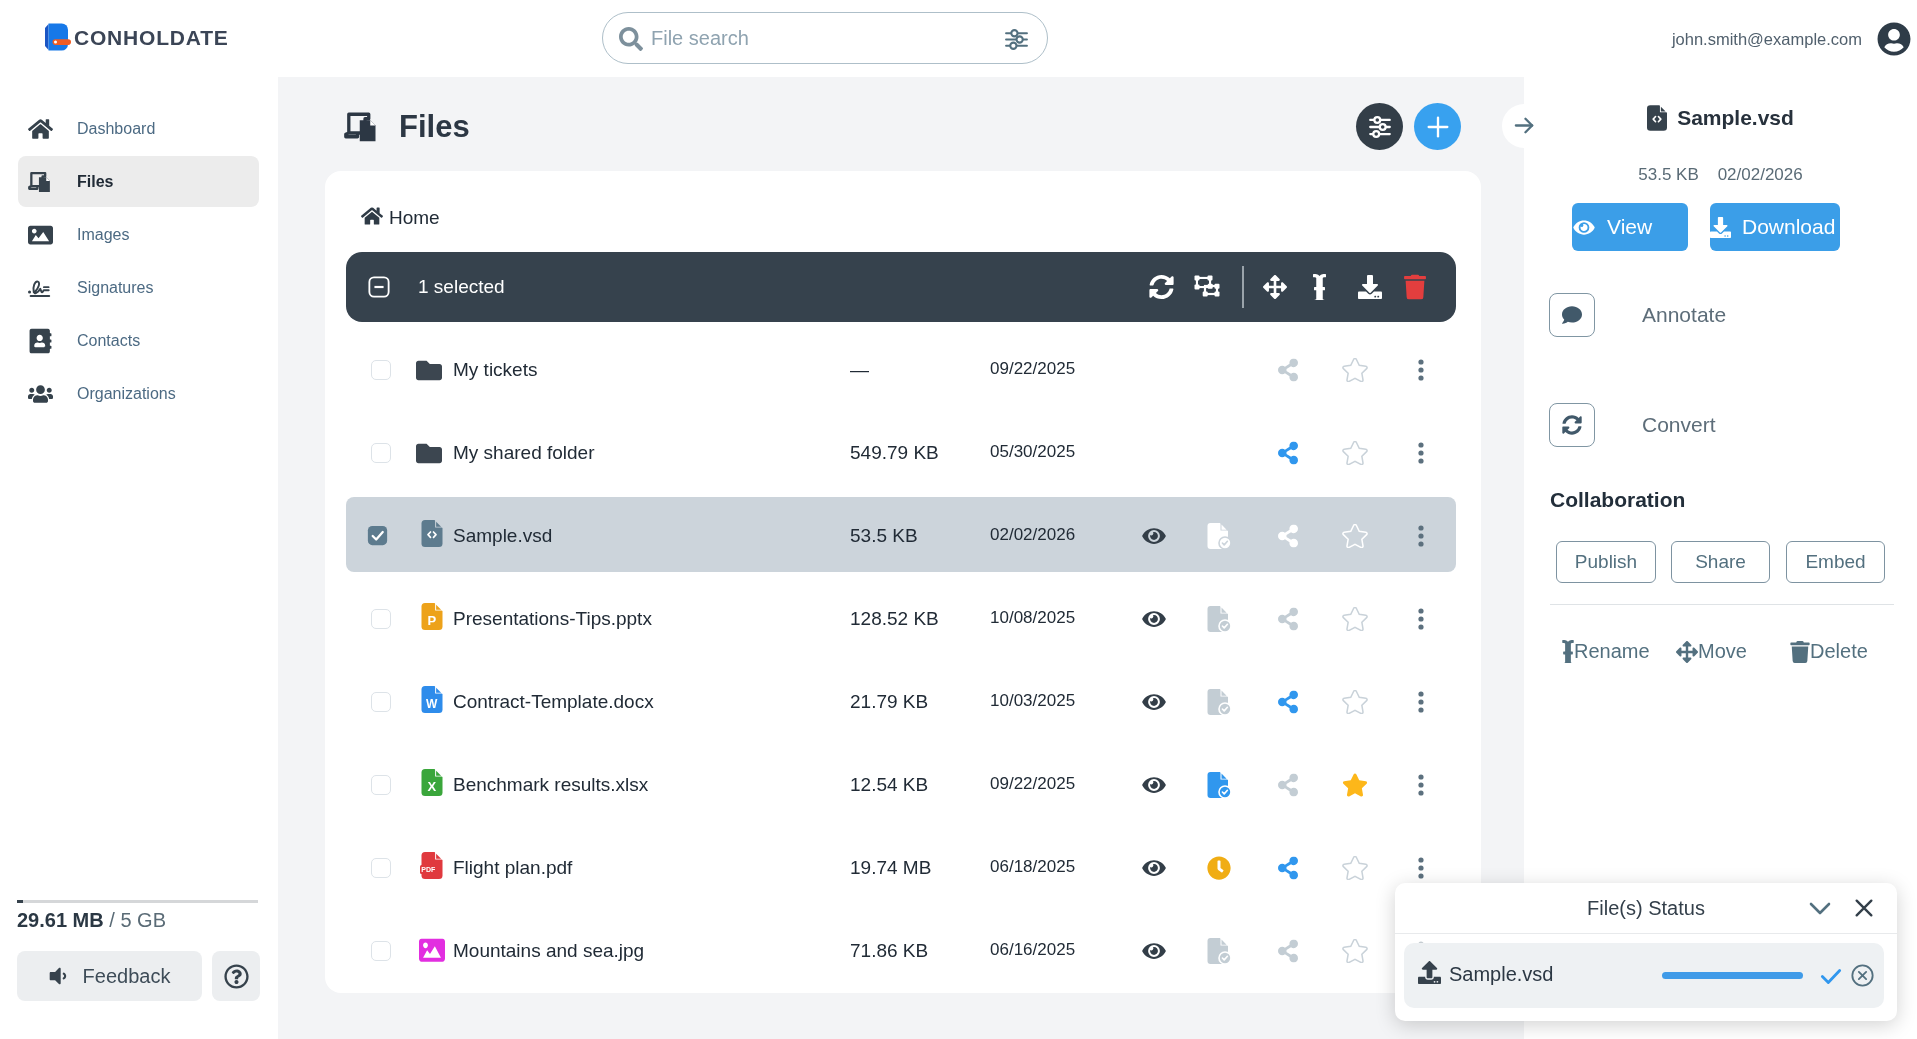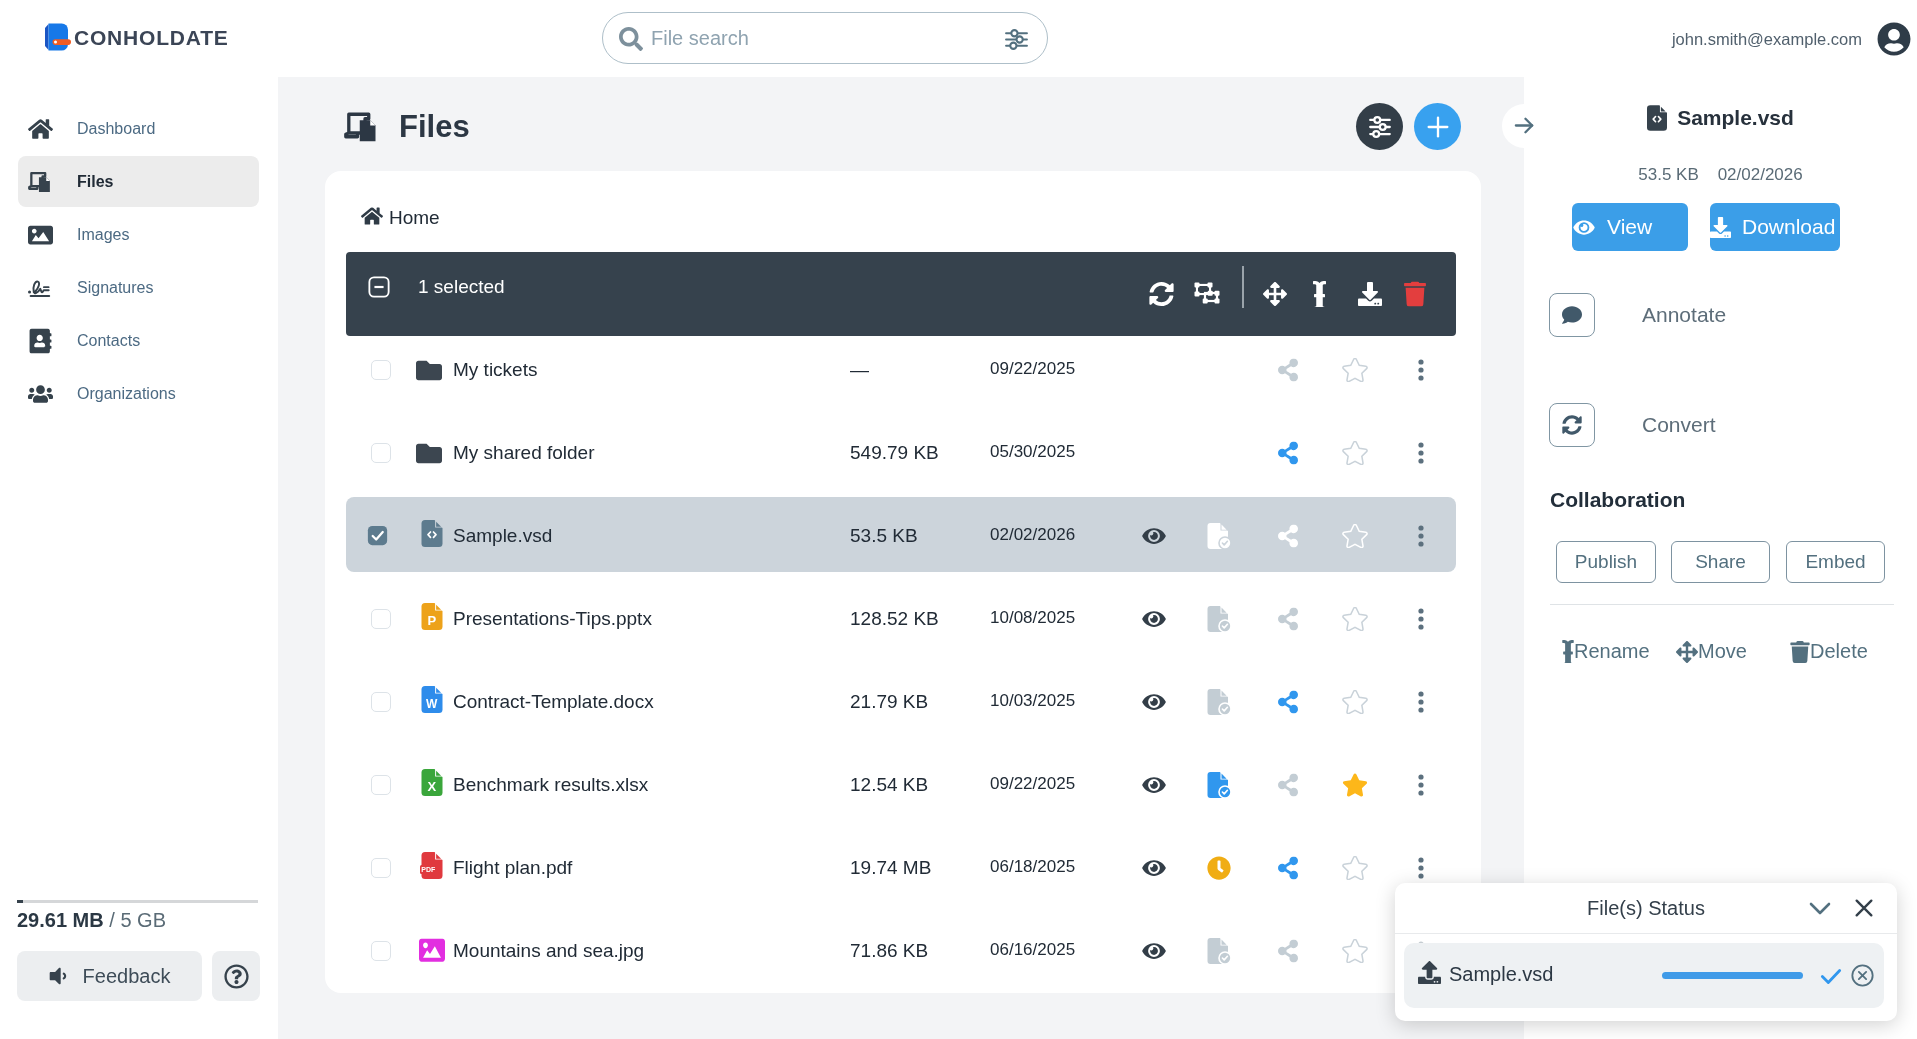--- a/index.html
+++ b/index.html
@@ -41,22 +41,22 @@
 #title-ico { position:absolute; left:0px; top:7px; }
 #title-txt { position:absolute; left:57px; top:0px; font-size:31px; font-weight:bold; color:#2c3744; }
 .circbtn { position:absolute; top:26px; width:47px; height:47px; border-radius:50%;
   display:flex; align-items:center; justify-content:center; }
 #btn-filter { left:1078px; background:#333e48; }
 #btn-plus { left:1136px; background:#38a1ef; }
 #card { position:absolute; left:47px; top:94px; width:1156px; height:822px;
   background:#fff; border-radius:16px; }
 #breadcrumb { position:absolute; left:36px; top:35px; height:24px; }
 #breadcrumb .lbl { position:absolute; left:28px; top:1px; font-size:19px; font-weight:normal; color:#212b36; }
-#toolbar { position:absolute; left:21px; top:81px; width:1110px; height:84px;
-  background:#36424d; border-radius:4px; }
+#toolbar { position:absolute; left:21px; top:81px; width:1110px; height:70px;
+  background:#36424d; border-radius:16px; }
 #toolbar .sel { position:absolute; left:72px; top:24px; font-size:19px; color:#fff; }
 .tbico { position:absolute; top:50%; transform:translateY(-50%); }
 #tb-div { position:absolute; left:896px; top:14px; width:2px; height:42px; background:#9aa3aa; }
 
 
 .row { position:absolute; left:0px; width:1156px; height:83px; }
 .row .cb { position:absolute; left:46px; top:32px; width:20px; height:20px;
   border:1px solid #dde3e8; border-radius:5px; background:#fff; }
 .row .ficon { position:absolute; left:92px; top:28px; width:26px; height:27px; }
 .row .name { position:absolute; left:128px; top:31px; font-size:19px; color:#212b36; }

